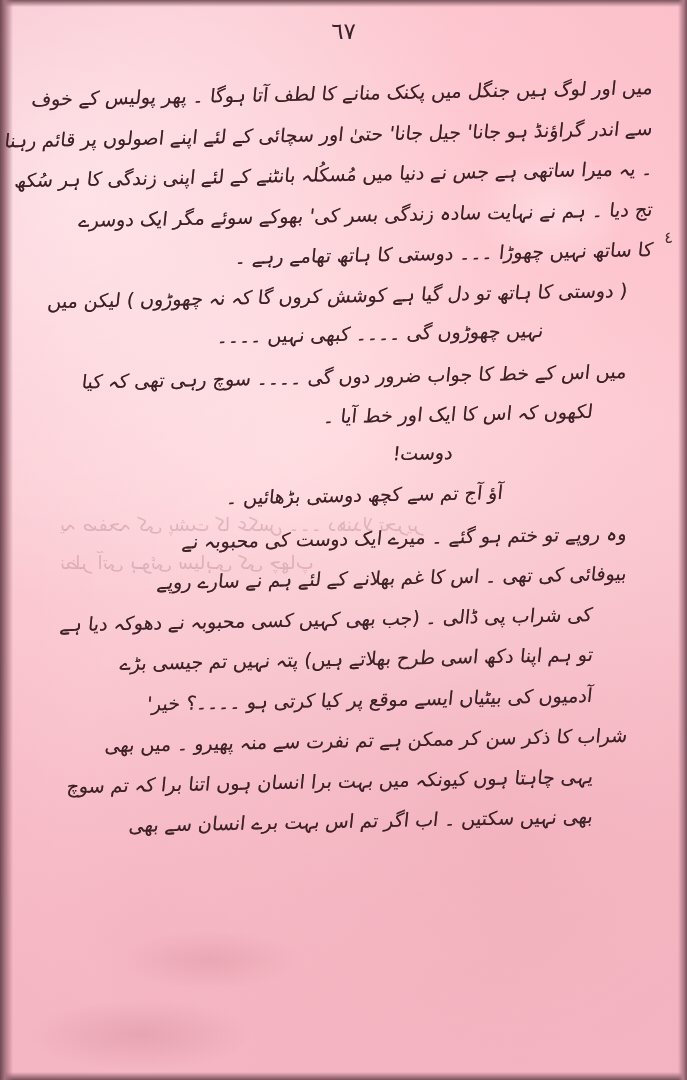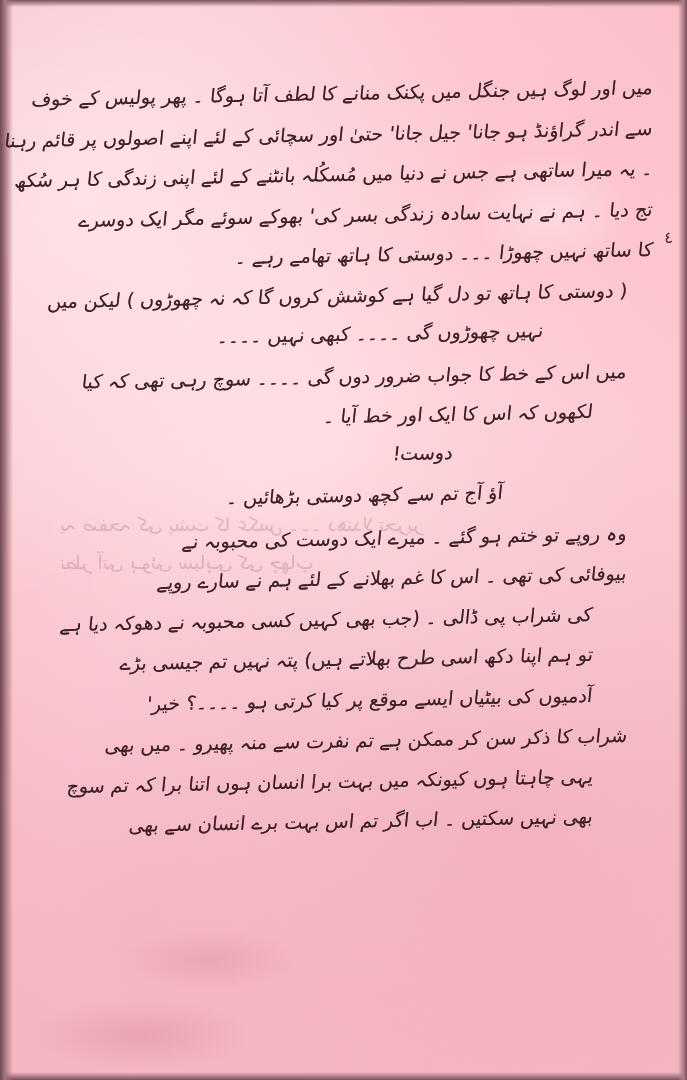--- a/index.html
+++ b/index.html
@@ -160,20 +160,21 @@
 
   <div class="edge-top"></div>
   <div class="edge-bottom"></div>
   <div class="edge-left"></div>
   <div class="edge-right"></div>
 
   <div class="smudge-2"></div>
   <div class="smudge-1"></div>
   <div class="smudge-3"></div>
 
+  <div class="page-number">٦٧</div>
 
   <div class="bleed">
     یہ صفحہ کی پشت کا عکس ۔۔۔ دھندلا تحریر<br>
     نظر آتی ہوئی سیاہی کی چھاپ
   </div>
 
   <div class="margin-mark">٤</div>
 
   <div class="body-text">
     <div class="line"><span>میں اور لوگ ہیں جنگل میں پکنک منانے کا لطف آتا ہوگا ۔ پھر پولیس کے خوف</span></div>

